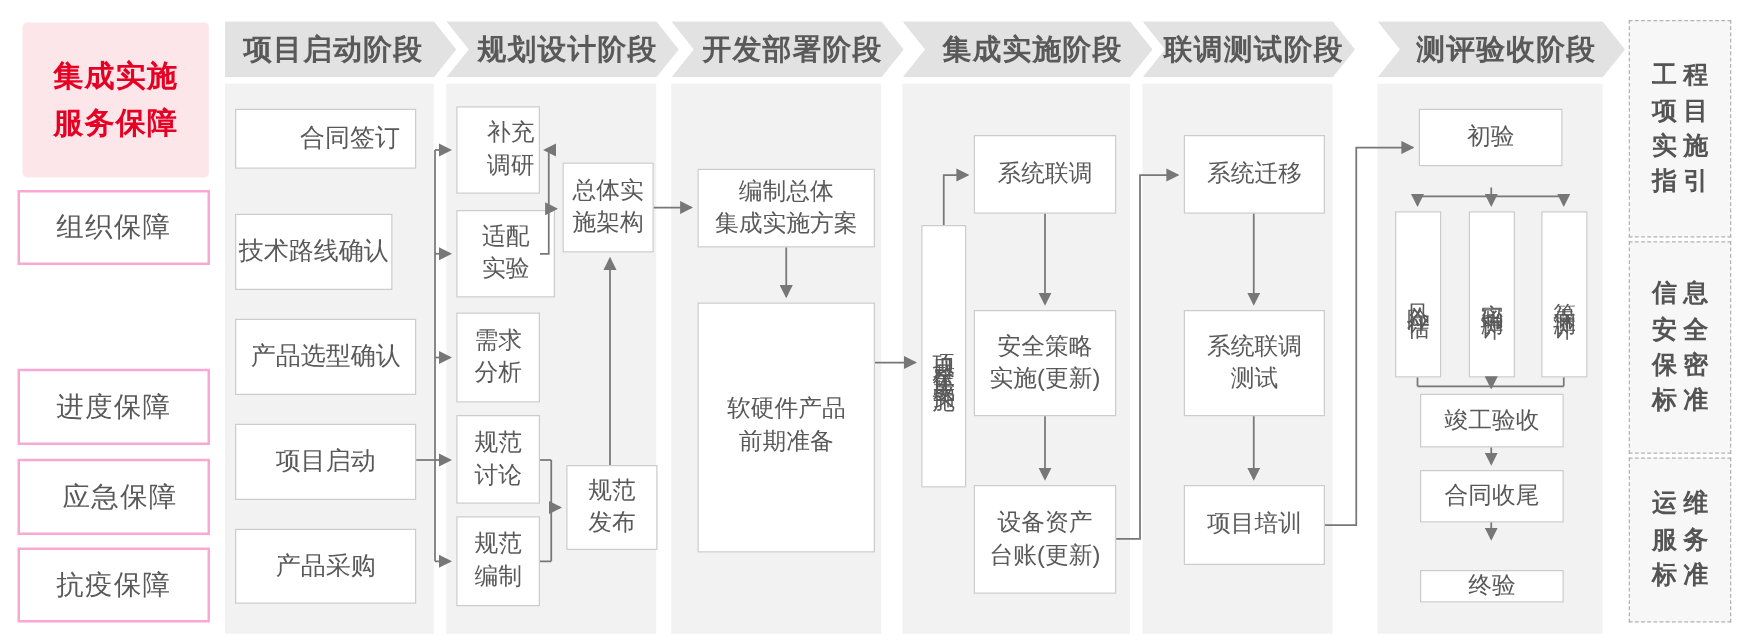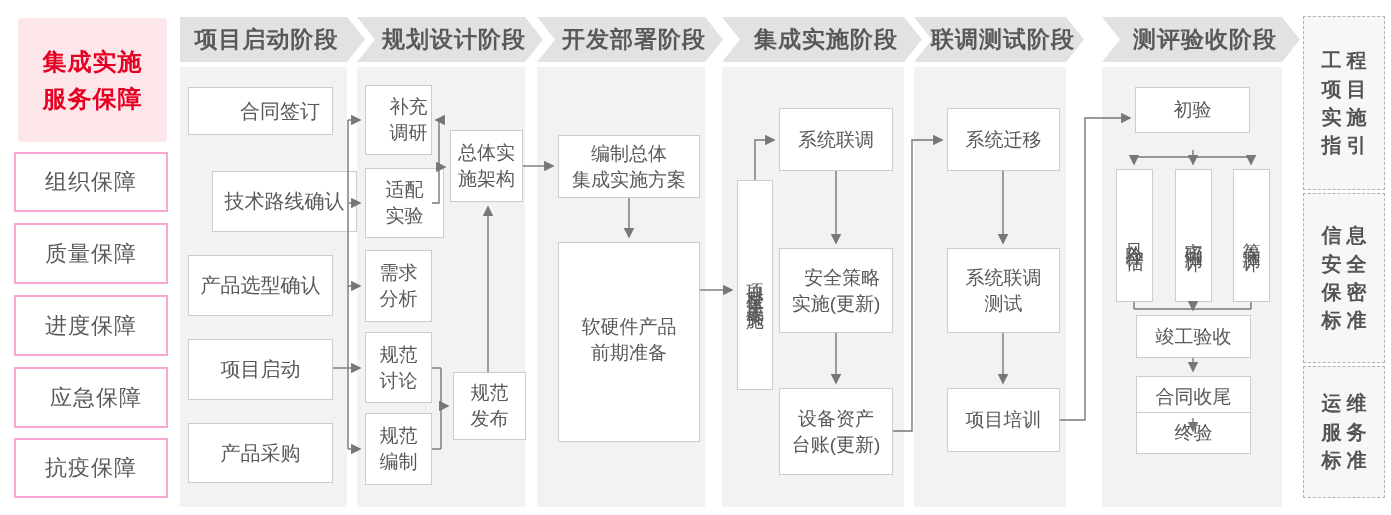--- a/index.html
+++ b/index.html
@@ -60,27 +60,26 @@
   <div class="band first" style="left:180px;width:185px;">项目启动阶段</div>
   <div class="band notch" style="left:357px;width:186px;">规划设计阶段</div>
   <div class="band notch" style="left:537px;width:186px;">开发部署阶段</div>
   <div class="band notch" style="left:722px;width:200px;">集成实施阶段</div>
   <div class="band notch" style="left:914px;width:170px;">联调测试阶段</div>
   <div class="band notch" style="left:1102px;width:198px;">测评验收阶段</div>
 
   <div class="pink" style="left:18px;top:18px;width:149px;height:124px;">集成实施
 服务保障</div>
   <div class="guarantee" style="left:14px;top:152px;width:154px;height:60px;">组织保障</div>
-  <div class="guarantee" style="left:14px;top:223px;width:154px;height:61px;">质量保障</div>
   <div class="guarantee" style="left:14px;top:295px;width:154px;height:61px;">进度保障</div>
   <div class="guarantee" style="left:14px;top:367px;width:154px;height:61px;padding-left:10px;">应急保障</div>
   <div class="guarantee" style="left:14px;top:438px;width:154px;height:60px;">抗疫保障</div>
 
   <div class="box big" style="left:188px;top:87px;width:145px;height:48px;padding-left:39px;">合同签订</div>
-  <div class="box big" style="left:188px;top:171px;width:145px;height:61px;margin-left:24px;">技术路线确认</div>
+  <div class="box big" style="left:188px;top:171px;width:126px;height:61px;">技术路线确认</div>
   <div class="box big" style="left:188px;top:255px;width:145px;height:61px;">产品选型确认</div>
   <div class="box big" style="left:188px;top:339px;width:145px;height:61px;">项目启动</div>
   <div class="box big" style="left:188px;top:423px;width:145px;height:60px;">产品采购</div>
 
   <div class="box" style="left:365px;top:85px;width:67px;height:70px;padding-left:20px;">补充
 调研</div>
   <div class="box" style="left:365px;top:168px;width:79px;height:70px;">适配
 实验</div>
   <div class="box" style="left:365px;top:250px;width:67px;height:72px;">需求
 分析</div>
@@ -93,37 +92,37 @@
   <div class="box" style="left:453px;top:372px;width:73px;height:68px;">规范
 发布</div>
 
   <div class="box" style="left:558px;top:135px;width:142px;height:63px;">编制总体
 集成实施方案</div>
   <div class="box" style="left:558px;top:242px;width:142px;height:200px;font-family:Liberation Mono, monospace;">软硬件产品
 前期准备</div>
 
   <div class="vbox" style="left:737px;top:180px;width:36px;height:210px;">项目整体集成实施</div>
   <div class="box" style="left:779px;top:108px;width:114px;height:63px;">系统联调</div>
-  <div class="box" style="left:779px;top:248px;width:114px;height:85px;text-align:right;">安全策略
+  <div class="box" style="left:779px;top:248px;width:114px;height:85px;">安全策略
 实施(更新)</div>
   <div class="box" style="left:779px;top:388px;width:114px;height:87px;">设备资产
 台账(更新)</div>
 
   <div class="box" style="left:947px;top:108px;width:113px;height:63px;">系统迁移</div>
   <div class="box" style="left:947px;top:248px;width:113px;height:85px;">系统联调
 测试</div>
   <div class="box" style="left:947px;top:388px;width:113px;height:64px;">项目培训</div>
 
   <div class="box" style="left:1135px;top:87px;width:115px;height:46px;">初验</div>
   <div class="vbox" style="left:1116px;top:169px;width:37px;height:133px;">风险评估</div>
   <div class="vbox" style="left:1175px;top:169px;width:37px;height:133px;">密码测评</div>
   <div class="vbox" style="left:1233px;top:169px;width:37px;height:133px;">等保测评</div>
   <div class="box" style="left:1136px;top:315px;width:115px;height:43px;">竣工验收</div>
   <div class="box" style="left:1136px;top:376px;width:115px;height:42px;">合同收尾</div>
-  <div class="box" style="left:1136px;top:412px;width:115px;height:42px;">终验</div>
+  <div class="box" style="left:1136px;top:456px;width:115px;height:26px;">终验</div>
 
   <div class="std" style="left:1303px;top:16px;width:82px;height:174px;">工程
 项目
 实施
 指引</div>
   <div class="std" style="left:1303px;top:193px;width:82px;height:170px;">信息
 安全
 保密
 标准</div>
   <div class="std" style="left:1303px;top:366px;width:82px;height:132px;">运维

